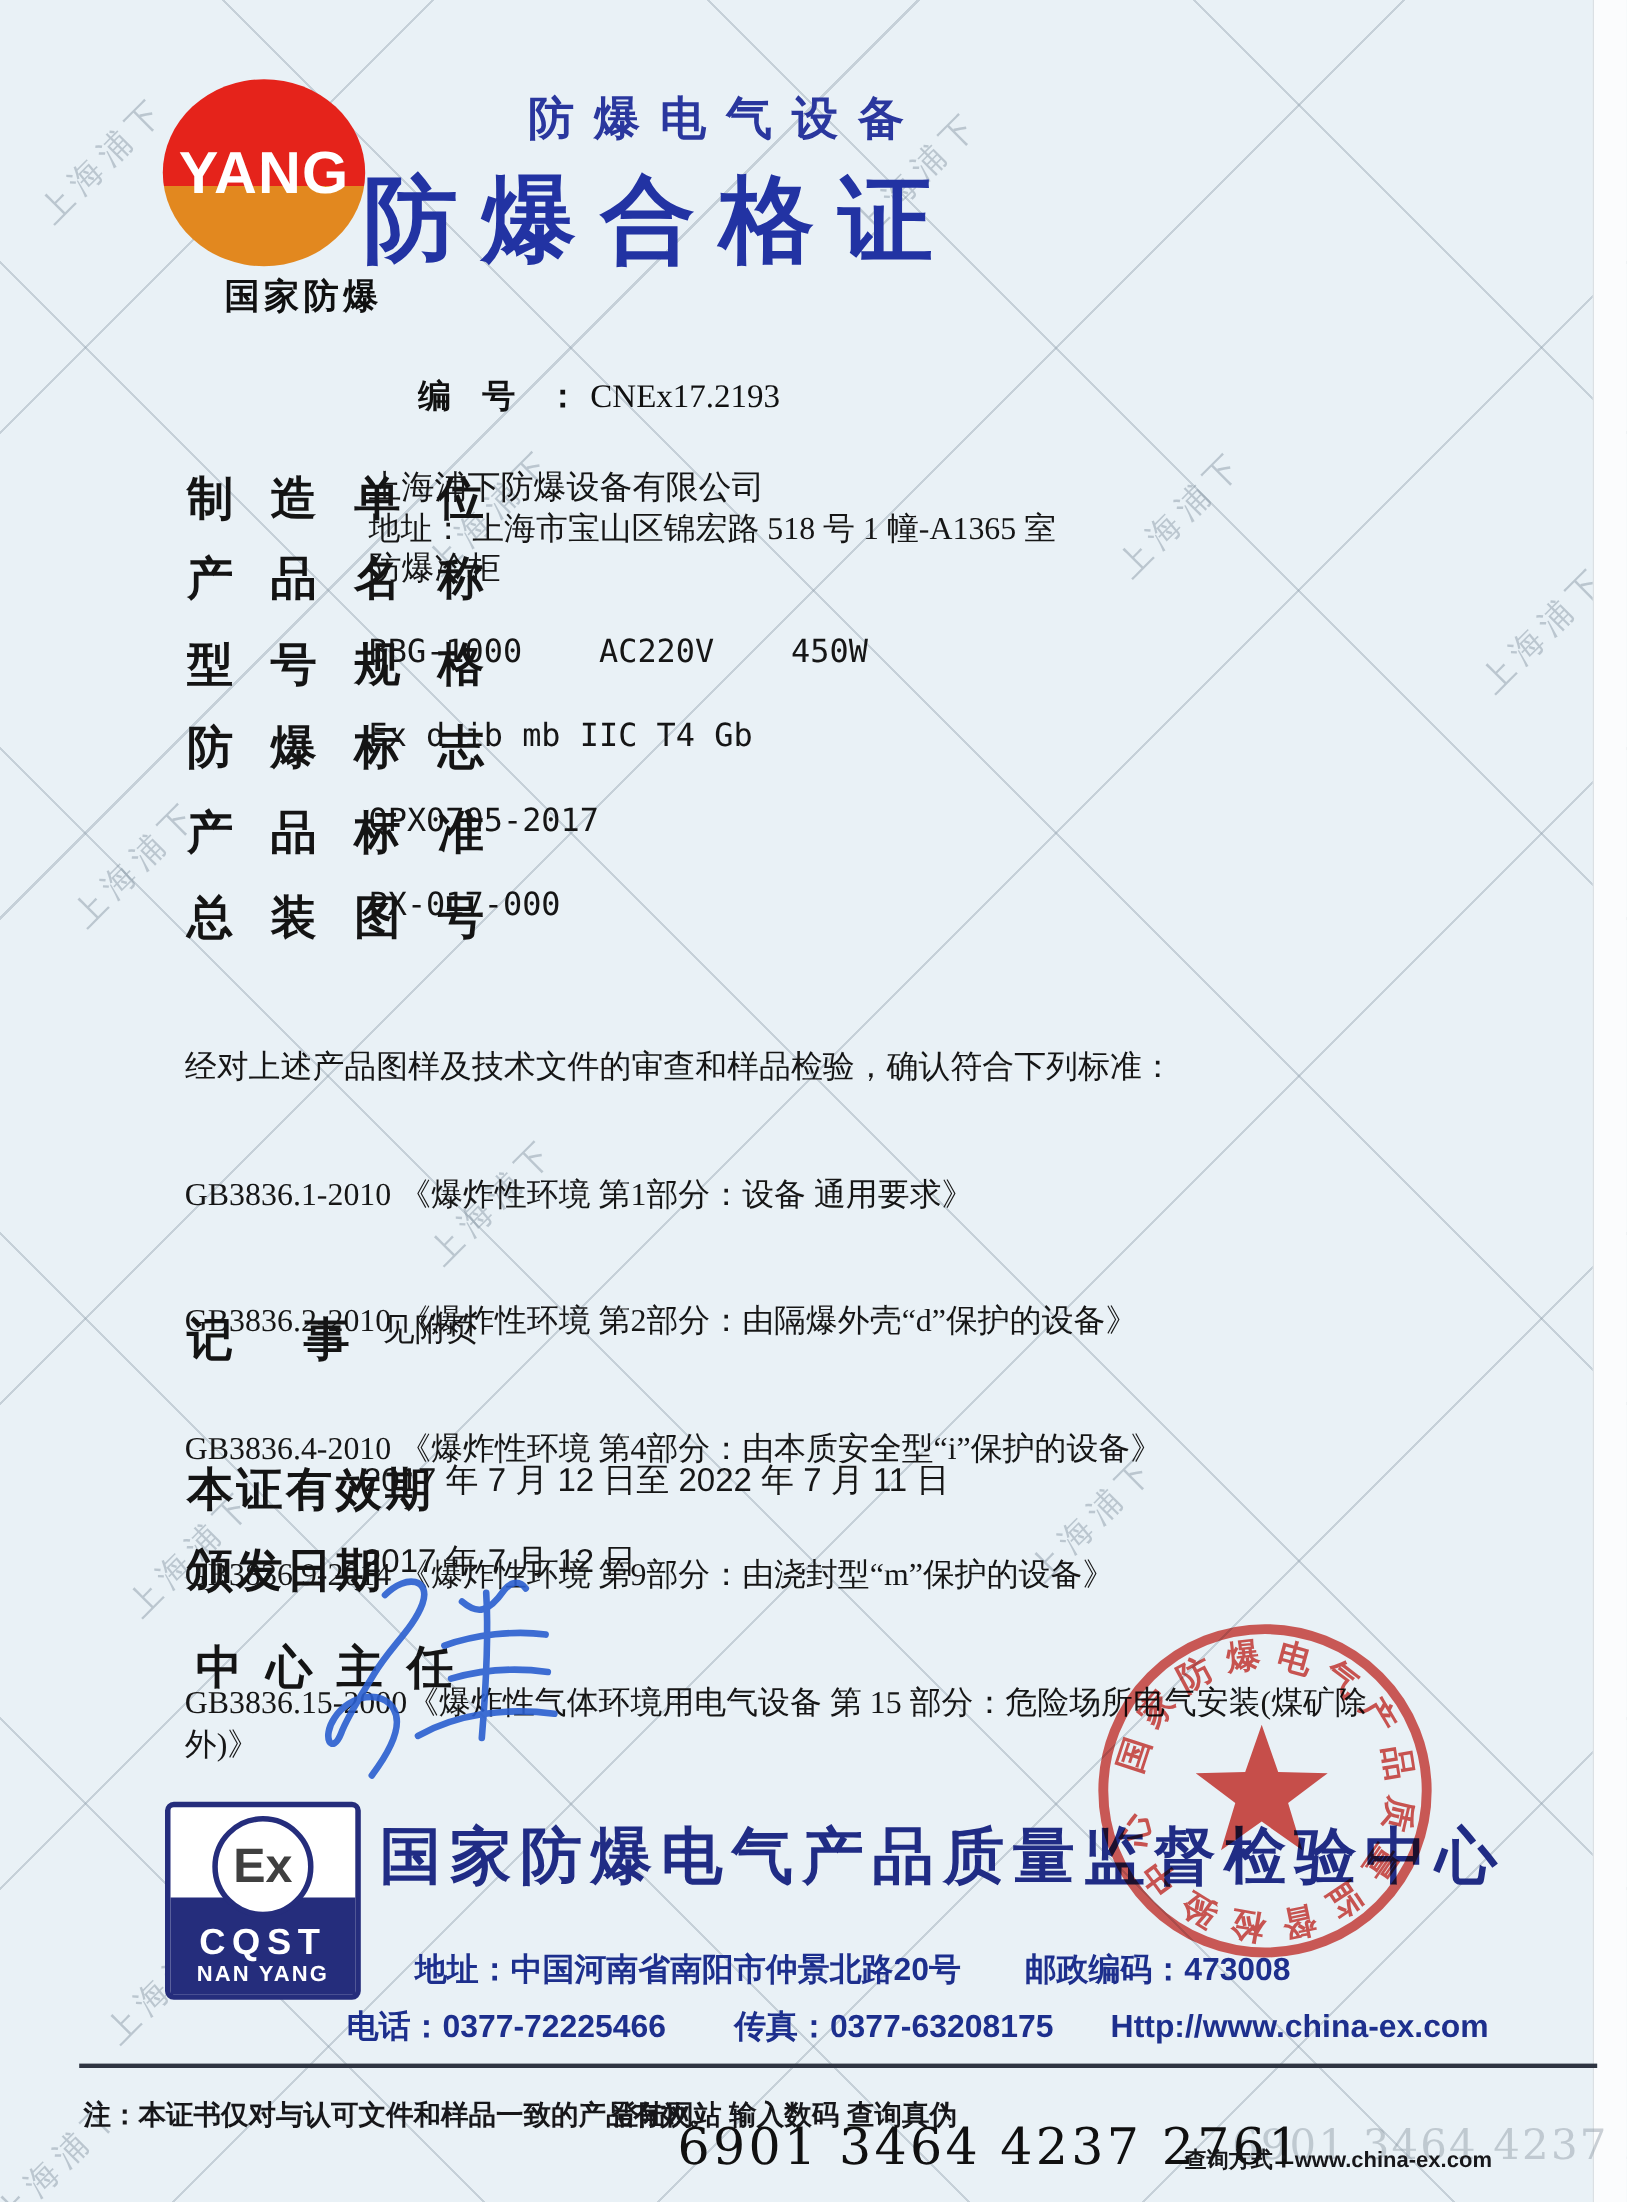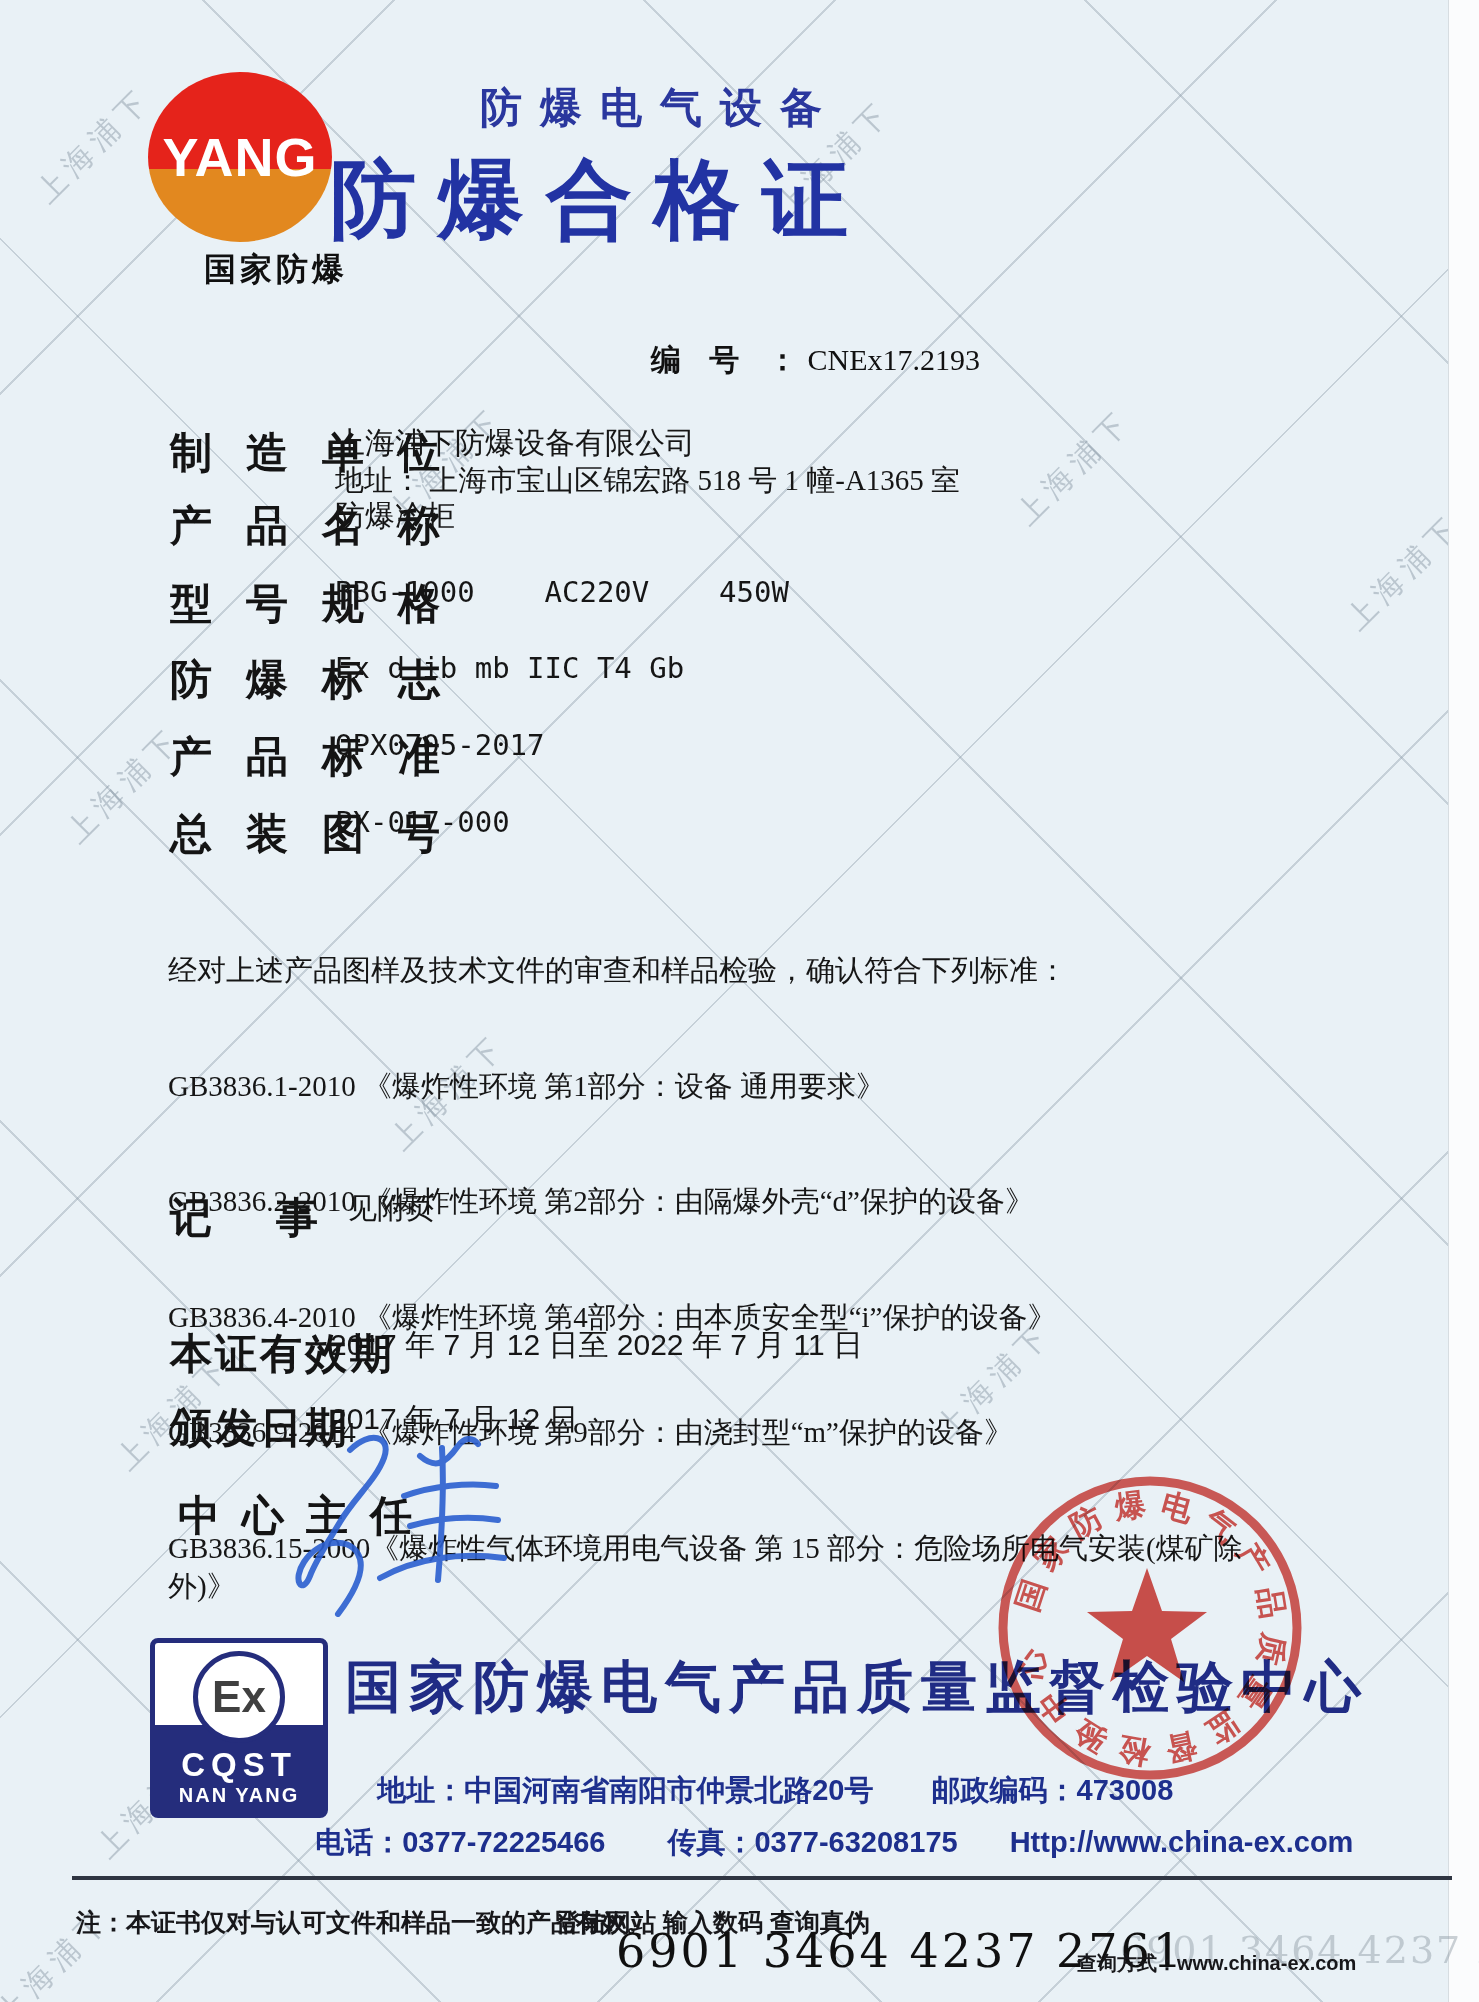--- a/index.html
+++ b/index.html
@@ -24,21 +24,21 @@
     background:linear-gradient(#e5231b 0 57%, #e2881f 57% 100%);
     display:flex; align-items:center; justify-content:center;
   }
   .cnex-circle span{color:#ffffff; font-weight:bold; font-size:54px; letter-spacing:1px;}
   .cnex-caption{position:absolute; left:132px; top:248px; width:216px; text-align:right;
     font-size:32px; color:#101010; letter-spacing:4px; font-weight:bold;}
   .hdr-sub{position:absolute; left:380px; top:80px; width:560px; text-align:center;
     font-size:42px; font-weight:bold; color:#2a379e; letter-spacing:18px;}
   .hdr-title{position:absolute; left:330px; top:142px; width:660px; text-align:left;
     font-size:86px; font-weight:bold; color:#2233a3; letter-spacing:22px;}
-  .cert-no{position:absolute; left:360px; top:340px; width:620px; text-align:right;
+  .cert-no{position:absolute; left:380px; top:340px; width:620px; text-align:left;
     font-size:30px; color:#111;}
   .cert-no .lbl{letter-spacing:10px; font-weight:bold;}
   .cert-no .num{font-family:"Liberation Serif", serif;}
 
   
   .label{position:absolute; left:170px; font-size:42px; font-weight:bold; color:#141414; white-space:nowrap;}
   .ls4{letter-spacing:34px;}
   .ls2{letter-spacing:64px;}
   .lst{letter-spacing:3px;}
   .lsz{letter-spacing:22px;}

